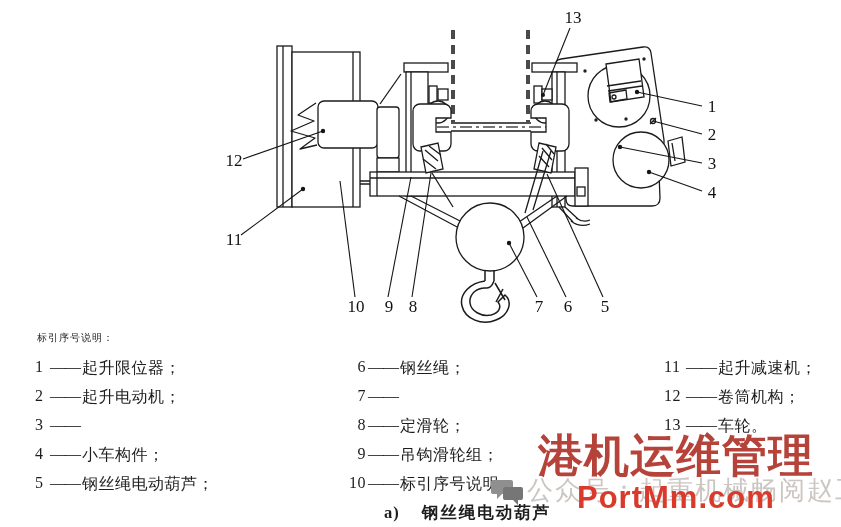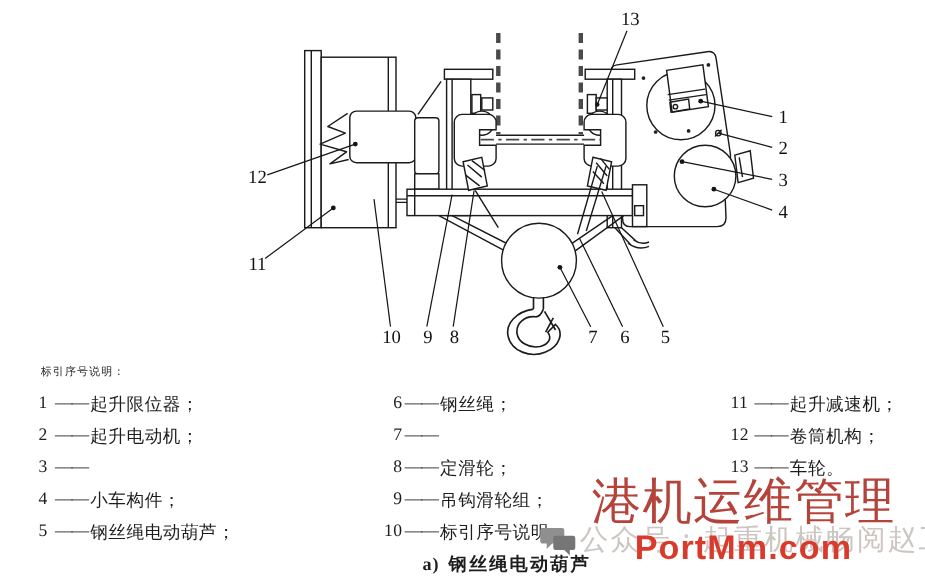--- a/index.html
+++ b/index.html
@@ -7,23 +7,23 @@
          font-family:"Liberation Serif",serif;color:#1d1d1d;}
   svg text{font-family:"Liberation Serif",serif;}
   .legend-title{position:absolute;left:37px;top:331px;font-size:10px;letter-spacing:1px;}
   .lrow{position:absolute;display:flex;align-items:flex-start;font-size:16px;letter-spacing:.5px;white-space:nowrap;}
   .lrow .num{display:inline-block;}
   .c1 .num{min-width:13px;text-align:left;}
   .c2 .num{min-width:18px;text-align:right;}
   .c3 .num{min-width:20px;text-align:left;}
   .lrow .dash{display:inline-block;margin:0 2px;letter-spacing:-1px;}
   .caption{position:absolute;top:502px;left:384px;font-weight:bold;font-size:16.5px;letter-spacing:1px;}
-  .caption .cap-text{margin-left:8px;letter-spacing:2px;}
+  .caption .cap-text{margin-left:22px;letter-spacing:2px;}
   .wm-main{position:absolute;left:538px;top:432px;font-family:"Liberation Sans",sans-serif;
-           font-weight:400;font-size:45px;letter-spacing:1px;color:#b5433a;z-index:3;line-height:1.05;}
+           font-weight:700;font-size:45px;letter-spacing:1px;color:#b5433a;z-index:3;line-height:1.05;}
   .wm-sub{position:absolute;left:527px;top:473px;font-family:"Liberation Sans",sans-serif;
           font-weight:400;font-size:26px;letter-spacing:2px;color:#ccc6c2;z-index:2;white-space:nowrap;}
   .wm-site{position:absolute;left:577px;top:480px;font-family:"Liberation Sans",sans-serif;
            font-weight:800;font-size:31px;letter-spacing:1px;color:#d93a2c;z-index:4;text-align:center;}
   .wm-icon{position:absolute;left:491px;top:477px;z-index:2;}
 </style>
 </head>
 <body>
 
 <div class="stage">

